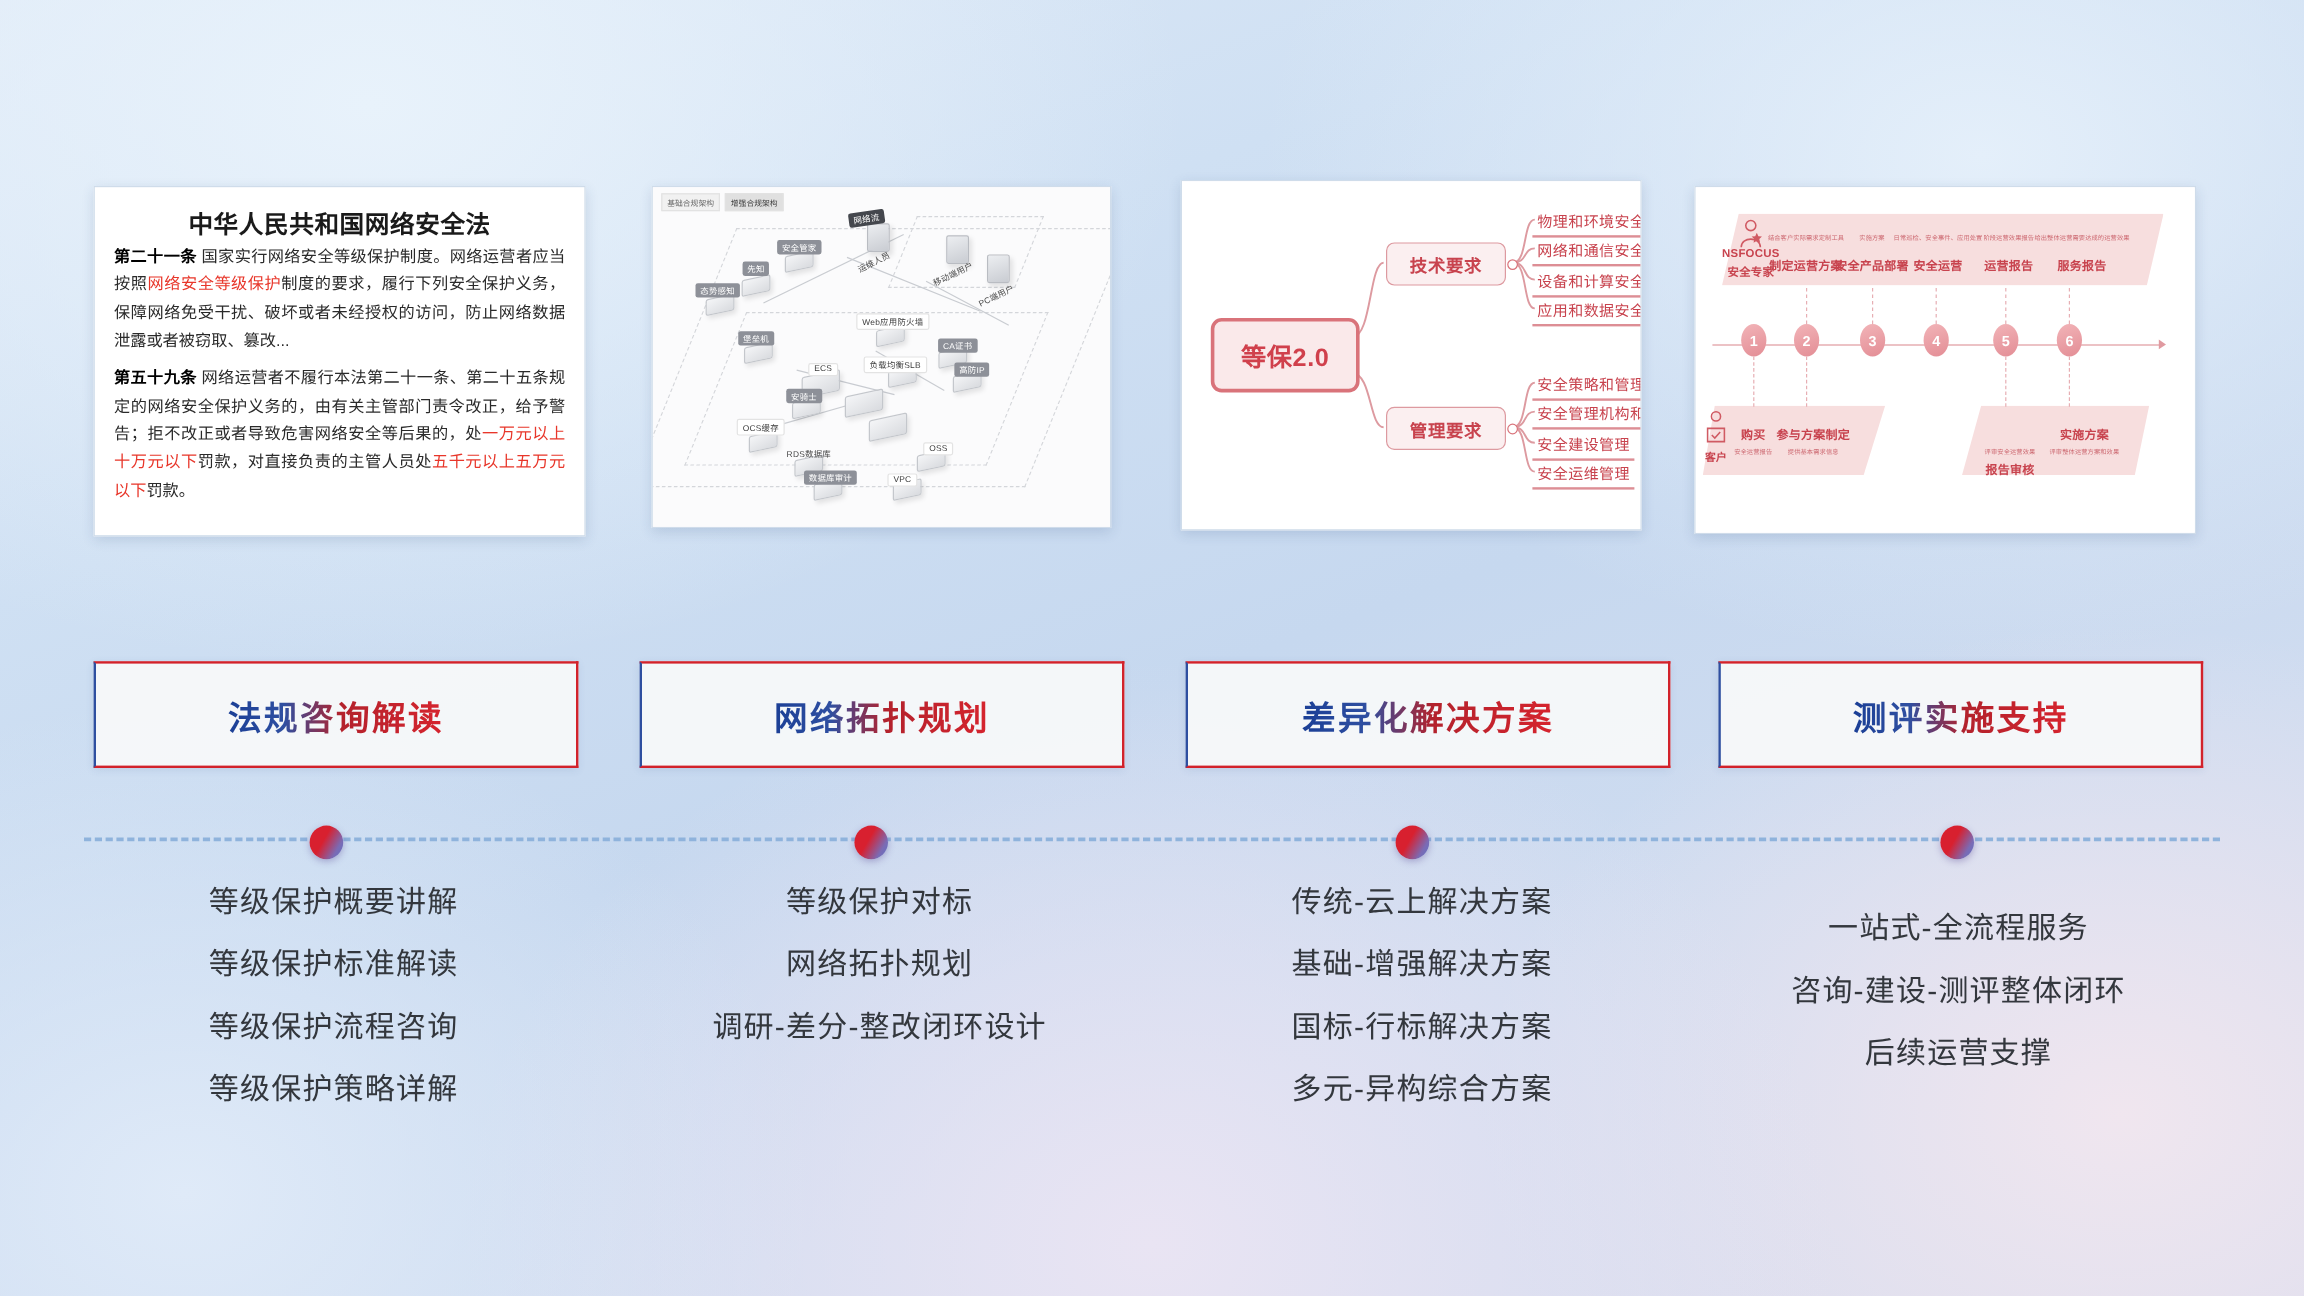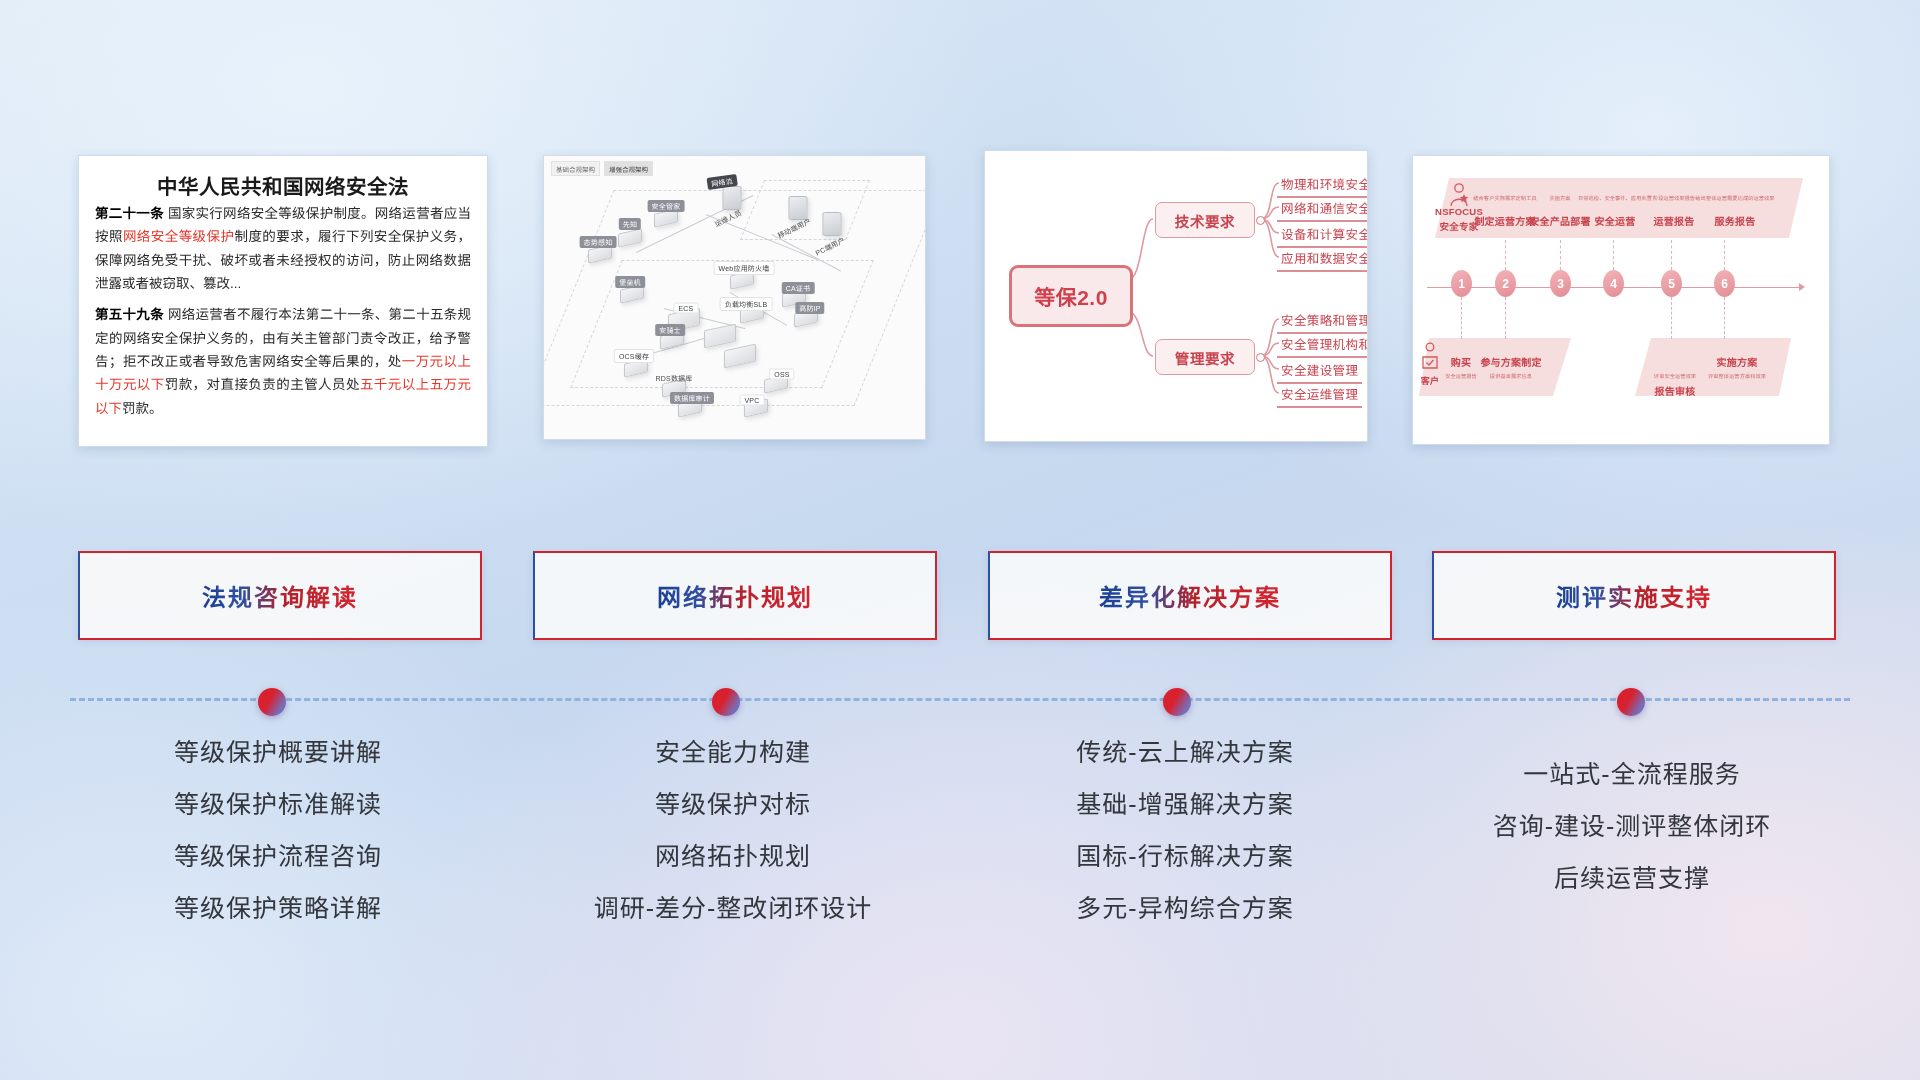--- a/index.html
+++ b/index.html
@@ -112,21 +112,21 @@
 
   
   .heads{position:absolute;left:0;top:0;width:1920px;height:1080px;}
   .head{
     position:absolute;top:551px;height:85px;background:rgba(248,249,250,.93);
     border:2px solid #d2222b;border-left:2px solid #2e4fa0;
     display:flex;align-items:center;justify-content:center;
     box-shadow:0 2px 7px rgba(50,80,140,.12);
   }
   .head span{
-    font-size:24px;font-weight:bold;letter-spacing:2px;
+    font-size:28px;font-weight:bold;letter-spacing:2px;
     background:linear-gradient(90deg,#1b3f96 0%,#2f4fa1 26%,#b3222c 52%,#d6242e 100%);
     -webkit-background-clip:text;background-clip:text;color:transparent;
   }
   .head.h1{left:78px; width:400px;}
   .head.h2{left:533px;width:400px;}
   .head.h3{left:988px;width:400px;}
   .head.h4{left:1432px;width:400px;}
 
   
   .trackwrap{position:absolute;left:70px;top:698px;width:1780px;height:3px;}
@@ -393,21 +393,20 @@
   <div class="bullet b4"></div>
 
   <div class="lists">
     <div class="col l1">
       <div class="it">等级保护概要讲解</div>
       <div class="it">等级保护标准解读</div>
       <div class="it">等级保护流程咨询</div>
       <div class="it">等级保护策略详解</div>
     </div>
     <div class="col l2">
-      <div class="it">安全能力构建</div>
       <div class="it">等级保护对标</div>
       <div class="it">网络拓扑规划</div>
       <div class="it">调研-差分-整改闭环设计</div>
     </div>
     <div class="col l3">
       <div class="it">传统-云上解决方案</div>
       <div class="it">基础-增强解决方案</div>
       <div class="it">国标-行标解决方案</div>
       <div class="it">多元-异构综合方案</div>
     </div>

